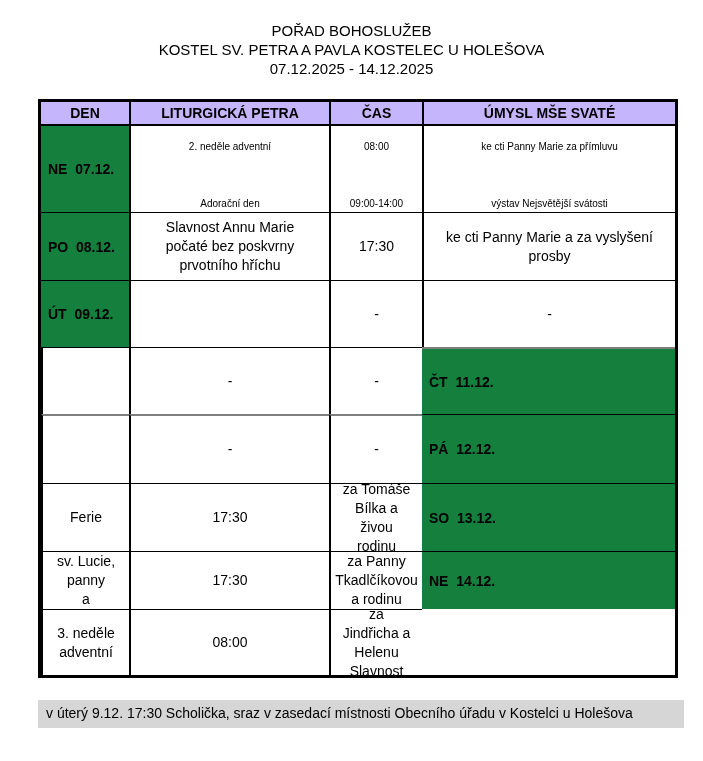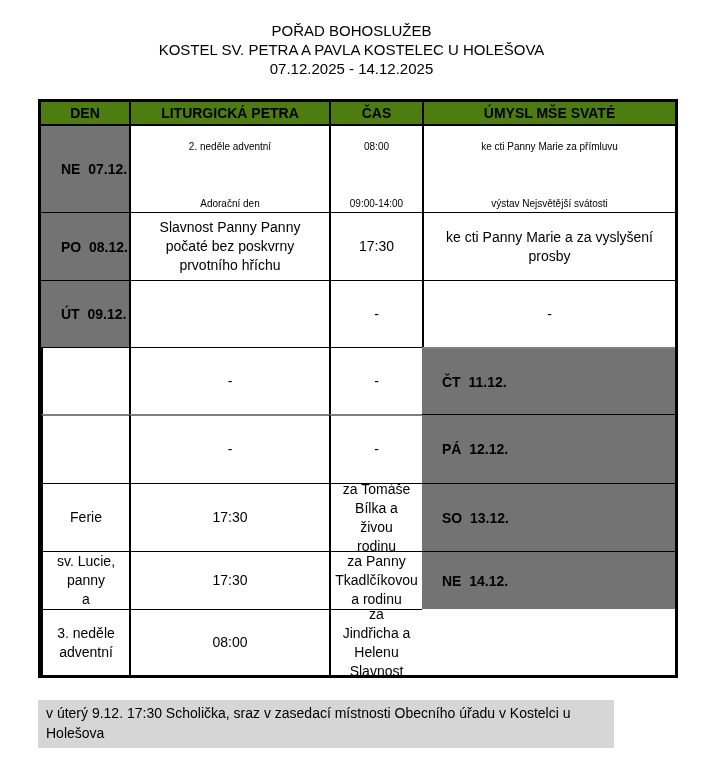--- a/index.html
+++ b/index.html
@@ -21,38 +21,38 @@
     grid-template-columns:88px 200px 93px 1fr;
     grid-template-rows:24px 86px 68px 67px 67px 69px 68px 58px 66px;
     background:#fff;
   }
   .cell{box-sizing:border-box;overflow:hidden;border-left:2px solid #000;border-top:1px solid #000;}
   .col0{border-left:none;}
   .row0{border-top:none;border-bottom:2px solid #000;}
   .row1{border-top:none;}
   .row5{border-top:2px solid #7f7f7f;}
   .hd{
-    background:#4d7c0f;font-weight:bold;font-size:14px;
+    background:#c4b5fd;font-weight:bold;font-size:14px;
     display:flex;align-items:center;justify-content:center;
   }
   .day{
-    background:#737373;font-weight:bold;font-size:14px;
-    display:flex;align-items:center;padding-left:20px;white-space:pre;
+    background:#15803d;font-weight:bold;font-size:14px;
+    display:flex;align-items:center;padding-left:7px;white-space:pre;
   }
   .ct{
     display:flex;flex-direction:column;align-items:center;justify-content:center;
     text-align:center;font-size:14px;line-height:19px;padding:0 9px;
   }
   .split{display:flex;flex-direction:column;align-items:stretch;justify-content:flex-start;
     text-align:center;font-size:10px;padding:0 4px;}
   .split .top{flex:1;display:flex;align-items:center;justify-content:center;}
   .split .bot{height:22px;display:flex;align-items:flex-end;justify-content:center;padding-bottom:3px;margin-top:20px;}
   
   .note{
-    position:absolute;left:38px;top:700px;width:576px;box-sizing:border-box;
+    position:absolute;left:38px;top:700px;width:646px;box-sizing:border-box;
     background:#d6d6d6;padding:3px 8px 5px 8px;
     font-size:14px;line-height:20px;
   }
 </style>
 </head>
 <body>
 
 <div class="title-block">
   <div class="title-line">POŘAD BOHOSLUŽEB</div>
   <div class="title-line">KOSTEL SV. PETRA A PAVLA KOSTELEC U HOLEŠOVA</div>
@@ -75,21 +75,21 @@
     <div class="top">08:00</div>
     <div class="bot">09:00-14:00</div>
   </div>
   <div class="cell split row1">
     <div class="top">ke cti Panny Marie za přímluvu</div>
     <div class="bot">výstav Nejsvětější svátosti</div>
   </div>
 
   <div class="cell day col0">PO  08.12.</div>
   <div class="cell ct">
-    <div>Slavnost Panny Panny</div>
+    <div>Slavnost Annu Marie</div>
     <div>počaté bez poskvrny</div>
     <div>prvotního hříchu</div>
   </div>
   <div class="cell ct">17:30</div>
   <div class="cell ct">
     <div>ke cti Panny Marie a za vyslyšení</div>
     <div>prosby</div>
   </div>
 
   <div class="cell day col0">ÚT  09.12.</div>

